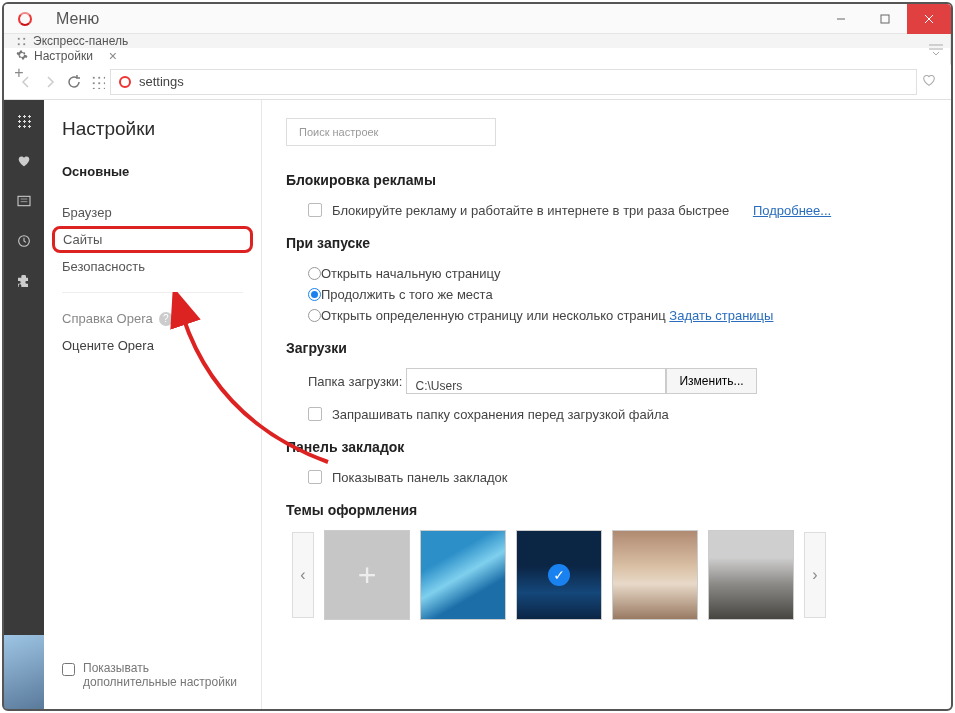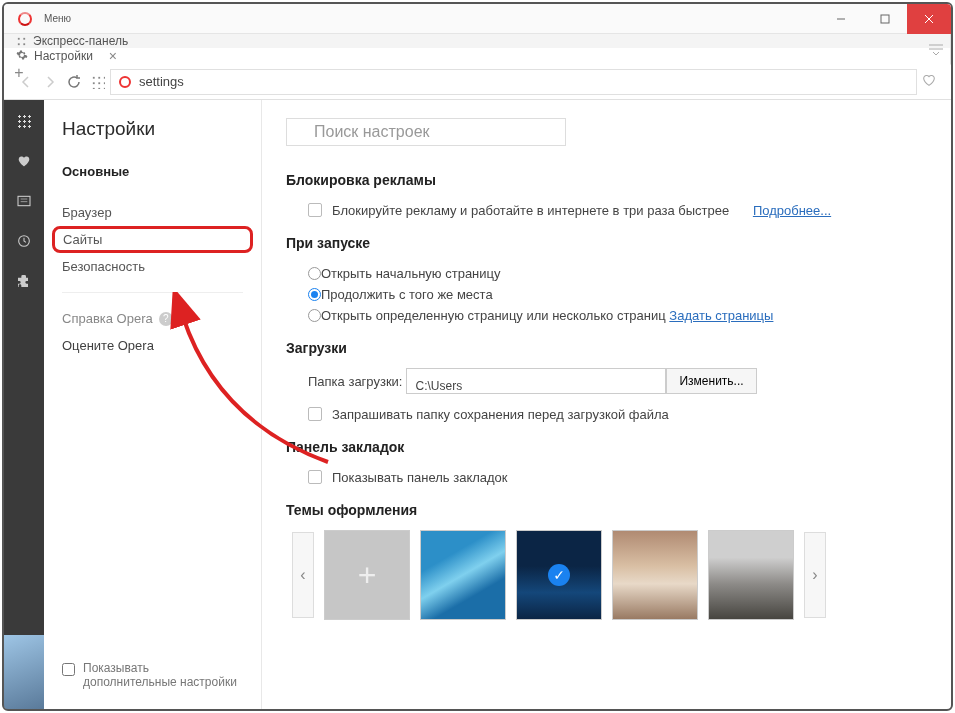--- a/index.html
+++ b/index.html
@@ -1,21 +1,21 @@
 <!DOCTYPE html>
 <html><head>
 <meta charset="utf-8">
 <style>
 * { box-sizing: border-box; margin: 0; padding: 0; font-family: "Segoe UI", Arial, sans-serif; }
 body { background: #fff; width: 955px; height: 713px; overflow: hidden; position: relative; }
 .outer { border: 2px solid #555; border-radius: 6px; width: 951px; height: 709px; margin: 2px; position: relative; overflow: hidden; }
 
 
 .titlebar { height: 30px; display: flex; align-items: center; background: #fafafa; border-bottom: 1px solid #e5e5e5; }
-.menu-btn { display: flex; align-items: center; padding: 0 14px; height: 100%; gap: 12px; font-size: 10px; color: #555; cursor: pointer; }
+.menu-btn { display: flex; align-items: center; padding: 0 14px; height: 100%; gap: 24px; font-size: 16px; color: #555; cursor: pointer; }
 .opera-logo { width: 14px; height: 14px; border-radius: 50%; border: 2px solid #e33; border-top-color: #e88; border-bottom-color: #c11; }
 .titlebar-spacer { flex: 1; }
 .win-btn { width: 44px; height: 30px; display: flex; align-items: center; justify-content: center; color: #666; font-size: 13px; cursor: pointer; }
 .win-close { background: #e04040; color: #fff; }
 
 
 .tabstrip { height: 30px; background: #f4f4f4; border-bottom: 1px solid #e0e0e0; display: flex; align-items: stretch; position: relative; flex-direction: column; }
 .tab { display: flex; align-items: center; padding: 0 12px; font-size: 12px; color: #555; border-right: 1px solid #e0e0e0; gap: 6px; cursor: pointer; }
 .tab.active { background: #fff; border-bottom: 1px solid #fff; margin-bottom: -1px; }
 .tab .close-x { margin-left: 10px; color: #888; font-size: 14px; }
@@ -45,21 +45,21 @@
 .section-current { font-size: 13px; font-weight: 600; color: #222; margin-bottom: 20px; }
 .nav-item { padding: 6px 0; color: #555; cursor: pointer; }
 .nav-item.highlighted { border: 3px solid #d22; border-radius: 8px; padding: 3px 8px; margin: 0 -10px; }
 .nav-sep { height: 1px; background: #eee; margin: 12px 0; }
 .nav-help { color: #888; display: flex; gap: 6px; align-items: center; padding: 6px 0; cursor: pointer; }
 .nav-help .q { width:14px; height:14px; border-radius:50%; background:#ccc; color:#fff; font-size:10px; display:flex; align-items:center; justify-content:center; }
 .adv-toggle { margin-top: auto; display: flex; gap: 8px; font-size: 12px; color: #777; align-items: flex-start; padding-bottom: 10px; }
 .adv-toggle input { margin-top: 2px; }
 
 .content { flex:1; overflow-y: scroll; padding: 18px 24px 20px 24px; font-size: 13px; color: #444; }
-.search-box { width: 280px; height: 28px; border: 1px solid #ddd; padding: 0 27px; font-size: 16px; color: #999; display: flex; align-items: center; margin-bottom: 26px; }
+.search-box { width: 210px; height: 28px; border: 1px solid #ddd; padding: 0 12px; font-size: 11px; color: #999; display: flex; align-items: center; margin-bottom: 26px; }
 .section-hd { font-size: 14px; font-weight: 600; color: #222; margin: 14px 0 12px; }
 .row-cb { display:flex; gap: 10px; padding: 3px 0 3px 22px; }
 .cb { width:14px; height:14px; border:1px solid #bbb; border-radius:2px; display:inline-block; cursor:pointer; }
 .link { color: #2a6dbd; text-decoration: underline; cursor: pointer; }
 .radio-group { padding-left: 22px; }
 .radio-row { display:flex; align-items:center; padding:3px 0; }
 .radio { width:13px; height:13px; border:1px solid #999; border-radius:50%; display:inline-flex; align-items:center; justify-content:center; cursor:pointer; }
 .radio.selected::after { content:""; width:7px; height:7px; border-radius:50%; background:#1a82f0; display:block; }
 .radio.selected { border-color:#1a82f0; }
 .dl-label { display:inline-block; padding-left:22px; margin-right:4px; }

